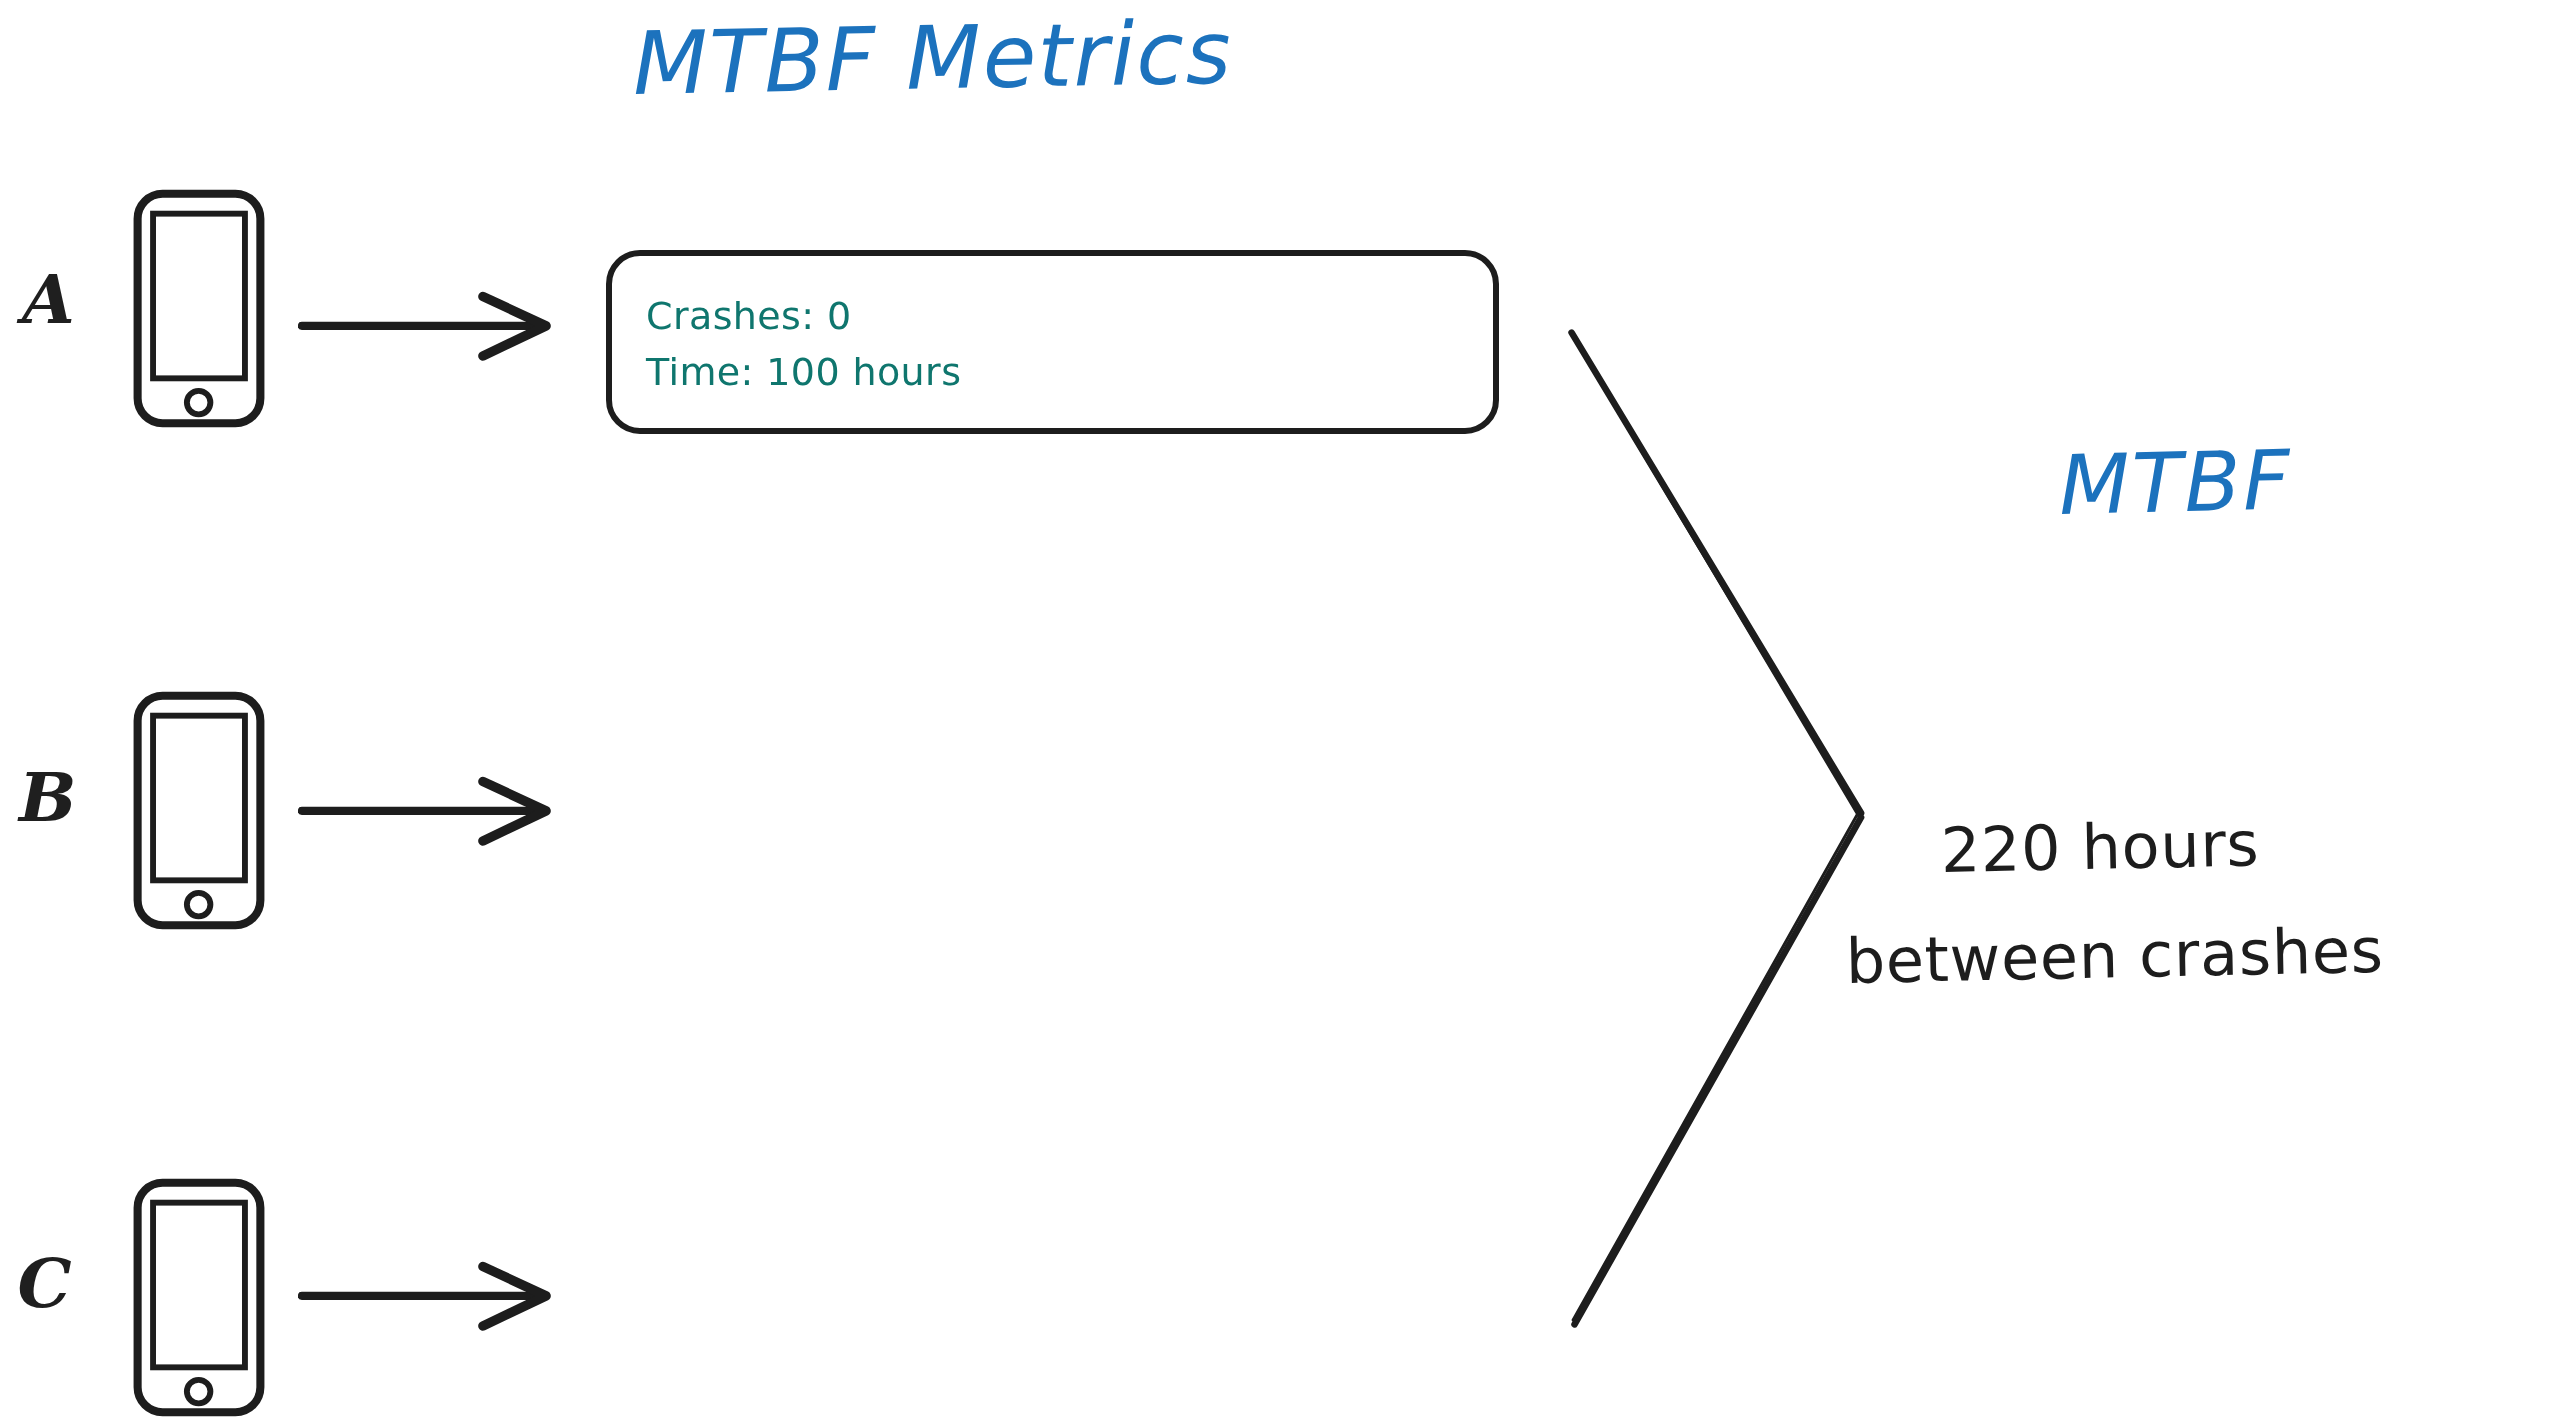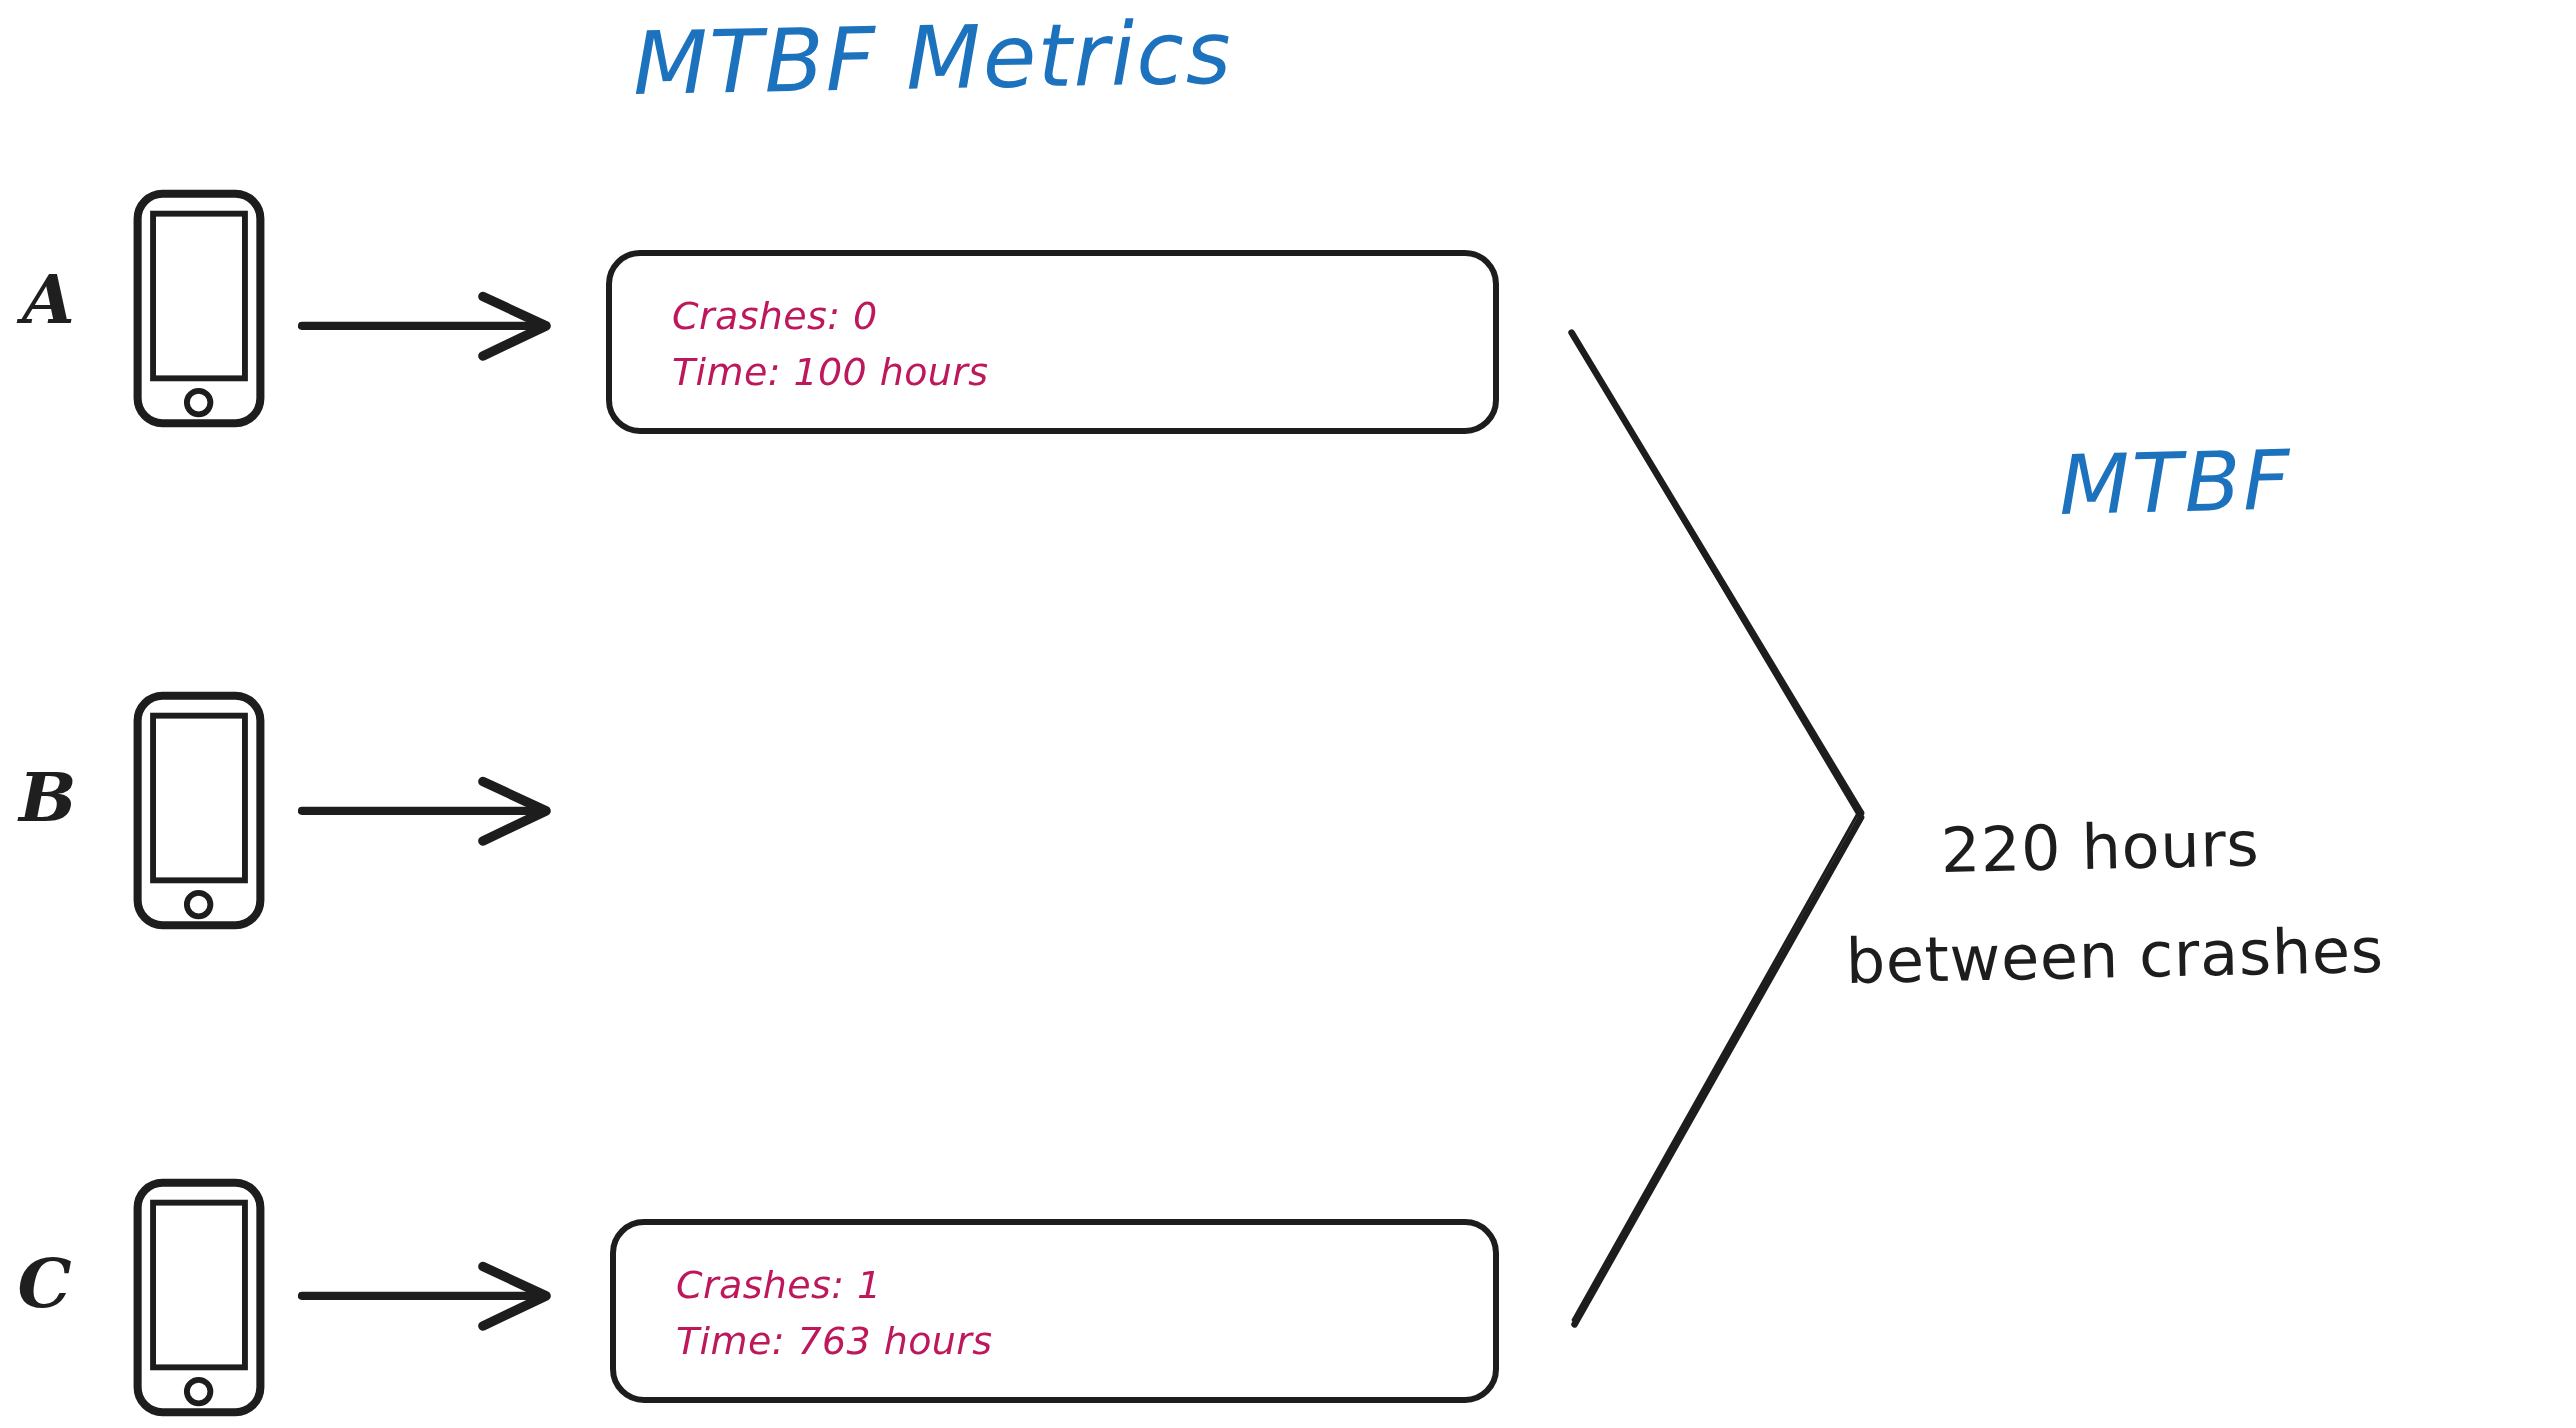--- a/index.html
+++ b/index.html
@@ -58,27 +58,26 @@
   
   .card {
     position: absolute;
     box-sizing: border-box;
     background: #ffffff;
     border: 6.6px solid #1d1d1d;
     border-radius: 34px;
   }
   .card-text {
     position: absolute;
-    left: 60px;
+    left: 34px;
     font-family: "DejaVu Sans", sans-serif;
     font-size: 38px;
-    color: #be185d;
+    color: #0f766e;
     letter-spacing: 0.4px;
     white-space: nowrap;
-    font-style: italic;
   }
   .card-line1 { top: 38px; }
   .card-line2 { top: 94px; }
 
   
   .vpath {
     position: absolute;
     left: 1529px;
     top: 294px;
   }
@@ -167,24 +166,20 @@
     <rect x="9" y="9" width="167" height="312" rx="34" ry="34" fill="none" stroke="#1d1d1d" stroke-width="11" stroke-linejoin="round"></rect>
     <rect x="30" y="36" width="125" height="224" fill="none" stroke="#1d1d1d" stroke-width="8"></rect>
     <circle cx="92" cy="293" r="16" fill="none" stroke="#1d1d1d" stroke-width="8"></circle>
   </svg>
 
   <svg class="arrow" style="left:298px; top:1257px;" width="257" height="77" viewBox="0 0 350 105">
     <path d="M5 53 L330 53" stroke="#1d1d1d" stroke-width="11" fill="none" stroke-linecap="round"></path>
     <path d="M252 13 L338 53 L252 94" stroke="#1d1d1d" stroke-width="13" fill="none" stroke-linecap="round" stroke-linejoin="round"></path>
   </svg>
 
-  <div class="card" style="left:610px; top:1219px; width:889px; height:184px;">
-    <div class="card-text card-line1">Crashes: 1</div>
-    <div class="card-text card-line2">Time: 763 hours</div>
-  </div>
 
   <svg class="vpath" width="382" height="1066" viewBox="0 0 520 1450">
     <path d="M58 52 L452 706" stroke="#1d1d1d" stroke-width="9" fill="none" stroke-linecap="round"></path>
     <path d="M62 60 L450 712" stroke="#1d1d1d" stroke-width="4" fill="none" stroke-linecap="round"></path>
     <path d="M452 712 L62 1402" stroke="#1d1d1d" stroke-width="9" fill="none" stroke-linecap="round"></path>
     <path d="M448 706 L60 1396" stroke="#1d1d1d" stroke-width="4" fill="none" stroke-linecap="round"></path>
   </svg>
 
   <div class="result-title">MTBF</div>
 

